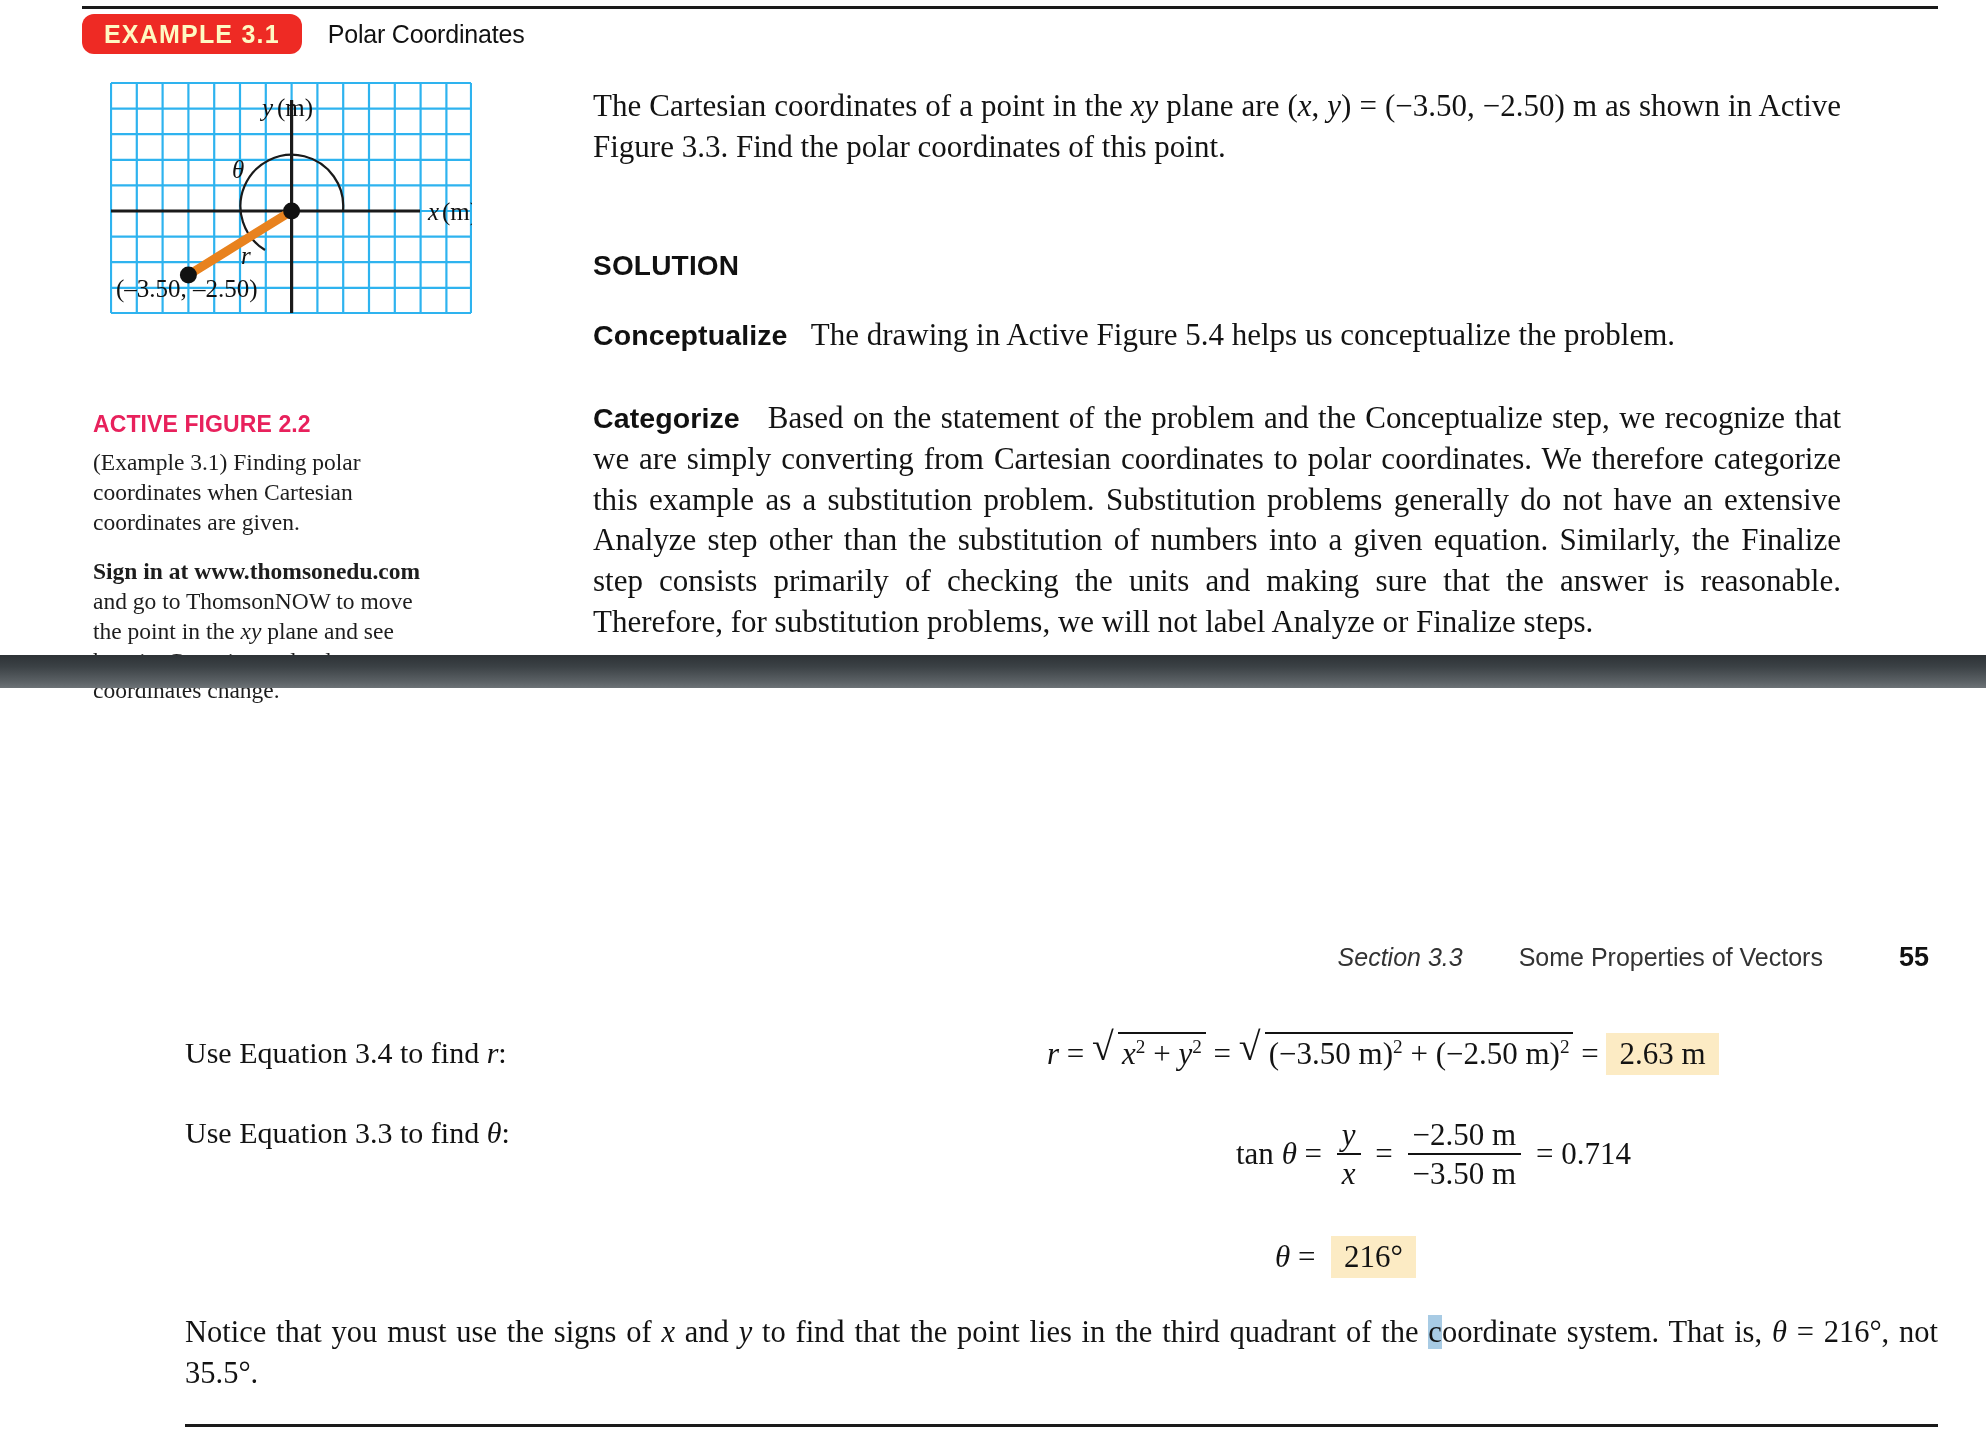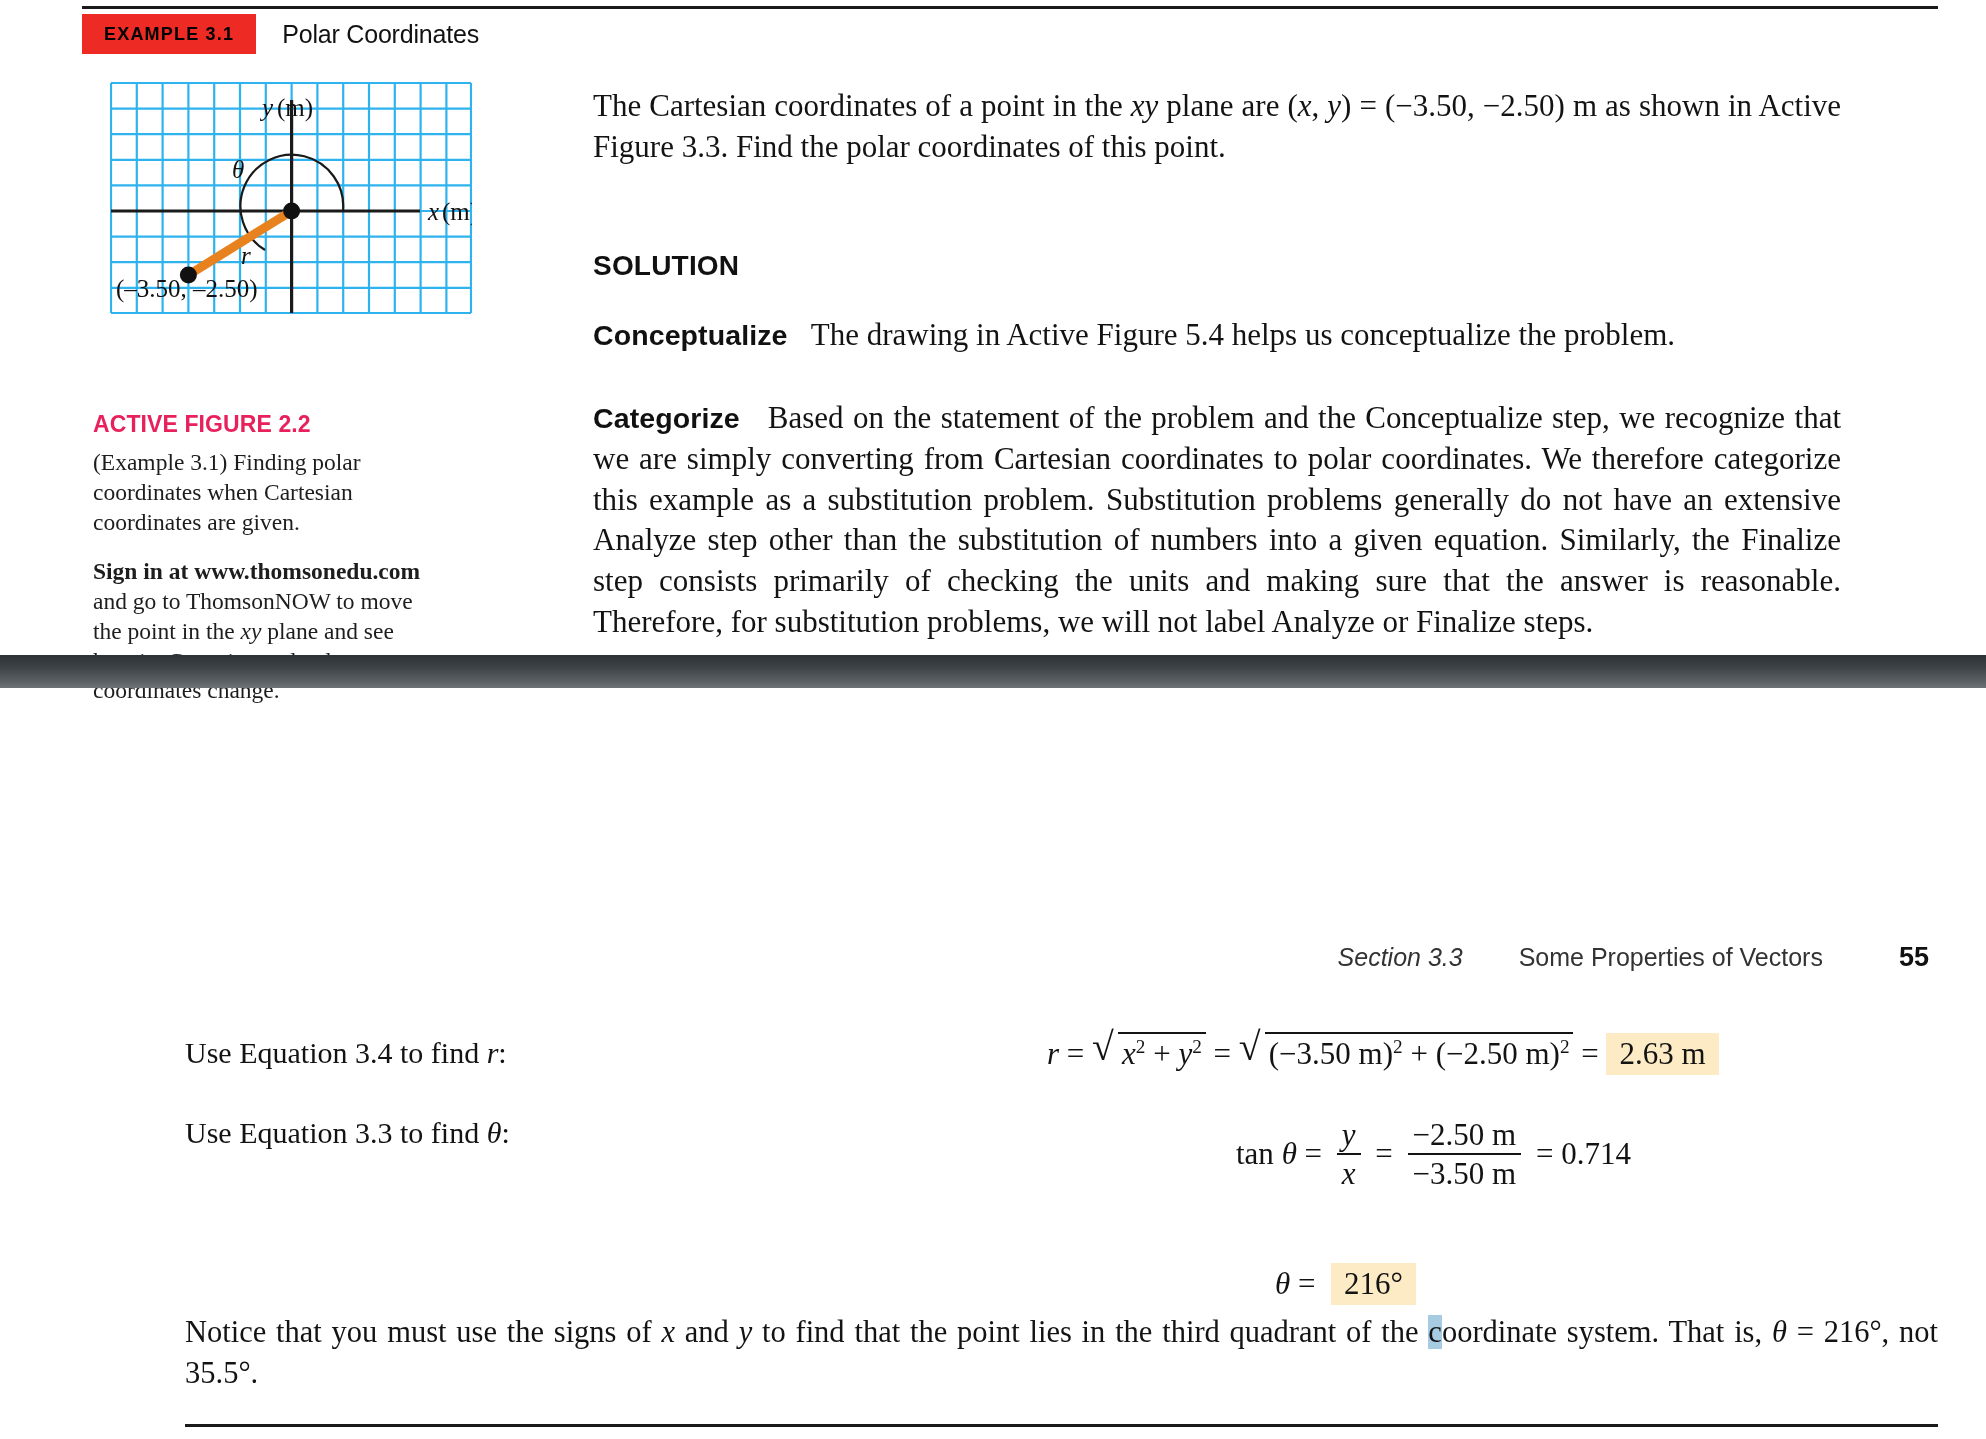--- a/index.html
+++ b/index.html
@@ -29,29 +29,30 @@
   .example-header {
     position: absolute;
     left: 82px;
     top: 14px;
     display: flex;
     align-items: stretch;
     height: 40px;
   }
   .example-tag {
     background: #ee2a24;
-    color: #000000;
+    color: #fef9c3;
     font-family: "Liberation Sans", sans-serif;
     font-weight: bold;
-    font-size: 18px;
+    font-size: 25px;
     letter-spacing: 1.2px;
     padding: 4px 22px 4px 22px;
     display: flex;
     align-items: center;
     line-height: 1;
+    border-radius: 12px;
   }
   .example-title {
     font-family: "Liberation Sans", sans-serif;
     font-weight: normal;
     font-size: 25px;
     color: #111111;
     display: flex;
     align-items: center;
     padding-left: 26px;
     letter-spacing: -0.2px;
@@ -347,21 +348,21 @@
 <div class="sol-math" style="left:1236px; top:1120px;">
   <span>tan</span>&nbsp;<span class="mvar">θ</span>
   <span>=</span>
   <span class="frac"><span class="num mvar">y</span><span class="den mvar">x</span></span>
   <span>=</span>
   <span class="frac"><span class="num">−2.50 m</span><span class="den">−3.50 m</span></span>
   <span>=</span>
   <span>0.714</span>
 </div>
 
-<div class="sol-math" style="left:1275px; top:1266px;">
+<div class="sol-math" style="left:1275px; top:1239px;">
   <span class="mvar">θ</span>
   <span>=</span>&nbsp;
   <span class="hl">216°</span>
 </div>
 
 <div class="bottom-note"><span>Notice that you must use the signs of </span><span class="mvar">x</span><span> and </span><span class="mvar">y</span><span> to find that the point lies in the third quadrant of the </span><span class="sel-char">c</span><span>oordinate system. That is, </span><span class="mvar">θ</span><span> = 216°, not 35.5°.</span></div>
 
 <div class="bottom-rule"></div>
 
 </body></html>

